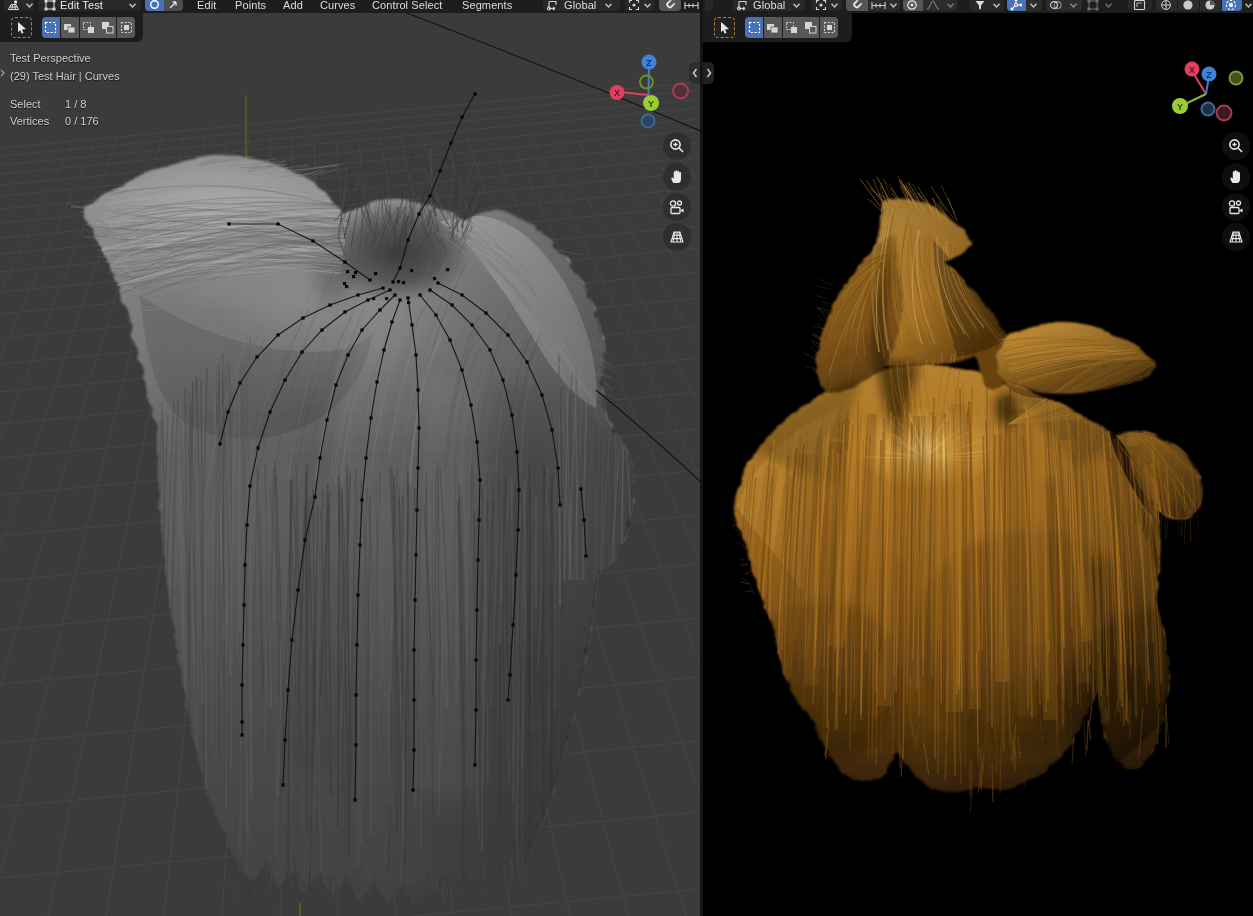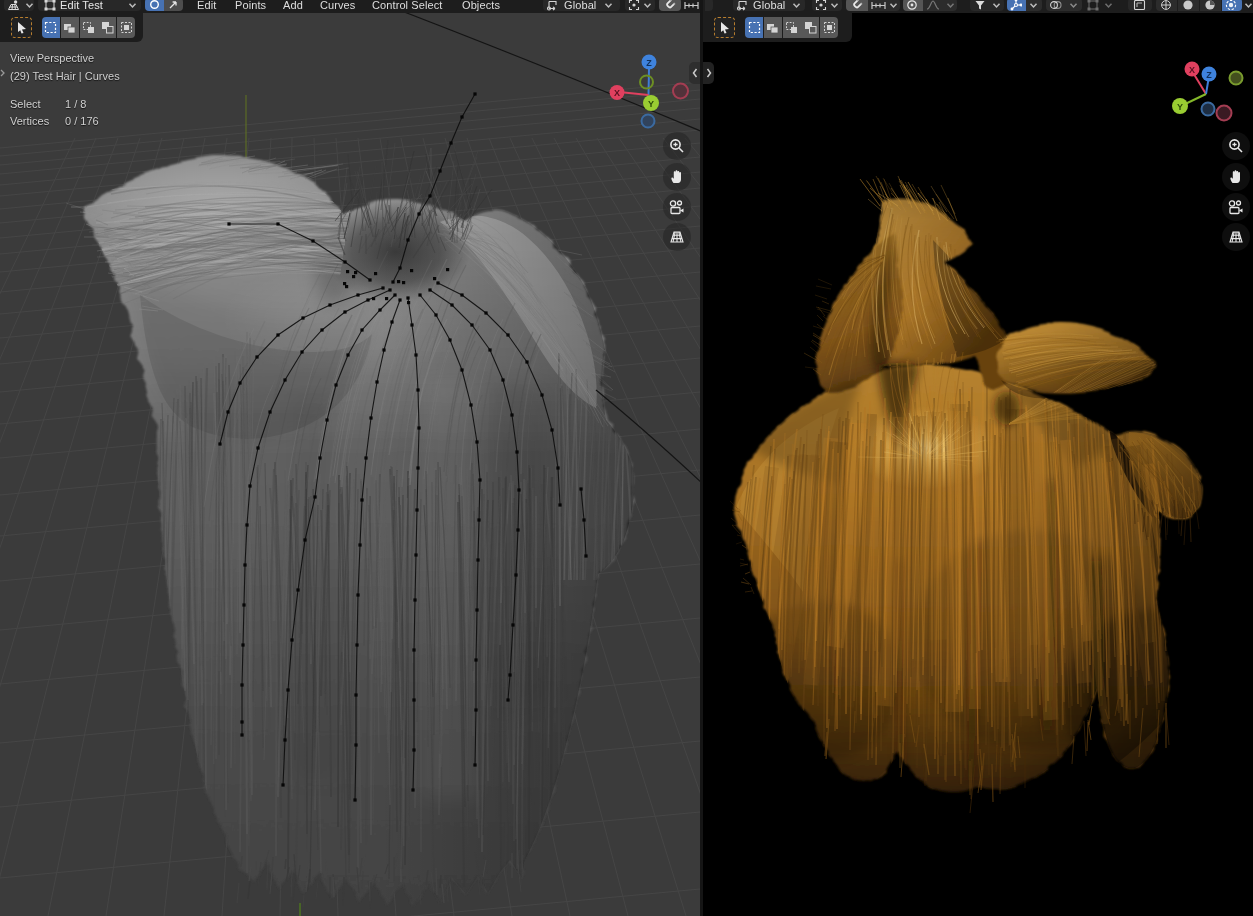--- a/index.html
+++ b/index.html
@@ -1172,21 +1172,21 @@
       <rect x="352" y="275" width="3.2" height="3.2" fill="#060606"></rect>
       <rect x="407" y="301" width="3.2" height="3.2" fill="#060606"></rect>
       <rect x="402" y="281" width="3.2" height="3.2" fill="#060606"></rect>
       <rect x="446" y="268" width="3.2" height="3.2" fill="#060606"></rect>
       <rect x="433" y="277" width="3.2" height="3.2" fill="#060606"></rect>
       <rect x="354" y="271" width="3.2" height="3.2" fill="#060606"></rect>
       <rect x="372" y="297" width="3.2" height="3.2" fill="#060606"></rect>
       <path d="M373,0 Q530,60 703,132" stroke="#141414" stroke-width="1.2" fill="none"></path>
       <path d="M596,390 Q645,430 703,484" stroke="#141414" stroke-width="1.2" fill="none"></path>
     </svg>
-    <div class="txt abs" style="left:10px;top:52px">View Perspective</div>
+    <div class="txt abs" style="left:10px;top:52px">Test Perspective</div>
     <div class="txt abs" style="left:10px;top:70px">(29) Test Hair | Curves</div>
     <div class="txt abs" style="left:10px;top:98px">Select</div>
     <div class="txt abs" style="left:65px;top:98px">1 / 8</div>
     <div class="txt abs" style="left:10px;top:115px">Vertices</div>
     <div class="txt abs" style="left:65px;top:115px">0 / 176</div>
     <svg class="abs" style="left:0px;top:66px" width="6" height="14" viewBox="0 0 6 14">
       <path d="M1,4 L4,7 L1,10" stroke="#999" stroke-width="1.3" fill="none"></path>
     </svg>
     <svg class="abs" style="left:605px;top:48px" width="90" height="85" viewBox="0 0 90 85">
 <g stroke-width="2">
@@ -2126,21 +2126,21 @@
       <circle cx="5.5" cy="5.5" r="3.8" stroke="#fff" stroke-width="1.4" fill="none"></circle>
     </svg>
     <svg class="abs" style="left:168px;top:-1px" width="11" height="11" viewBox="0 0 11 11">
       <path d="M2,9 L8,3 M8,3 L8,6.4 M8,3 L4.6,3" stroke="#e8e8e8" stroke-width="1.3" fill="none"></path>
     </svg>
     <div class="menu" style="left:197px;top:-1px">Edit</div>
     <div class="menu" style="left:235px;top:-1px">Points</div>
     <div class="menu" style="left:283px;top:-1px">Add</div>
     <div class="menu" style="left:320px;top:-1px">Curves</div>
     <div class="menu" style="left:372px;top:-1px">Control Select</div>
-    <div class="menu" style="left:462px;top:-1px">Objects</div>
+    <div class="menu" style="left:462px;top:-1px">Segments</div>
     <div class="btn" style="left:543px;width:77px"></div>
     <svg class="abs" style="left:547px;top:-1px" width="12" height="12" viewBox="0 0 12 12">
 <g stroke="#d5d5d5" stroke-width="1.1" fill="none">
         <path d="M2,2.5 L9,2.5 L9,6 M2,2.5 L2,9.5 M2,9.5 L8,9.5 M8,9.5 L6,7.8 M8,9.5 L6,11"></path>
         <circle cx="2" cy="9.5" r="1.5"></circle>
       </g>
     </svg>
     <div class="menu" style="left:564px;top:-1px">Global</div>
     <svg class="abs" style="left:604px;top:2px" width="9" height="7" viewBox="0 0 9 7">
       <path d="M1.5,1.8 L4.5,5 L7.5,1.8" stroke="#bdbdbd" stroke-width="1.5" fill="none"></path>

